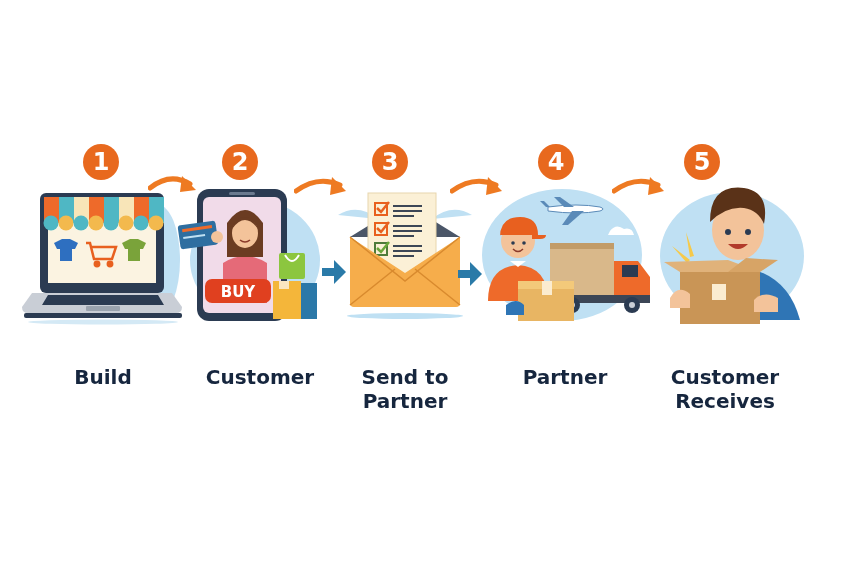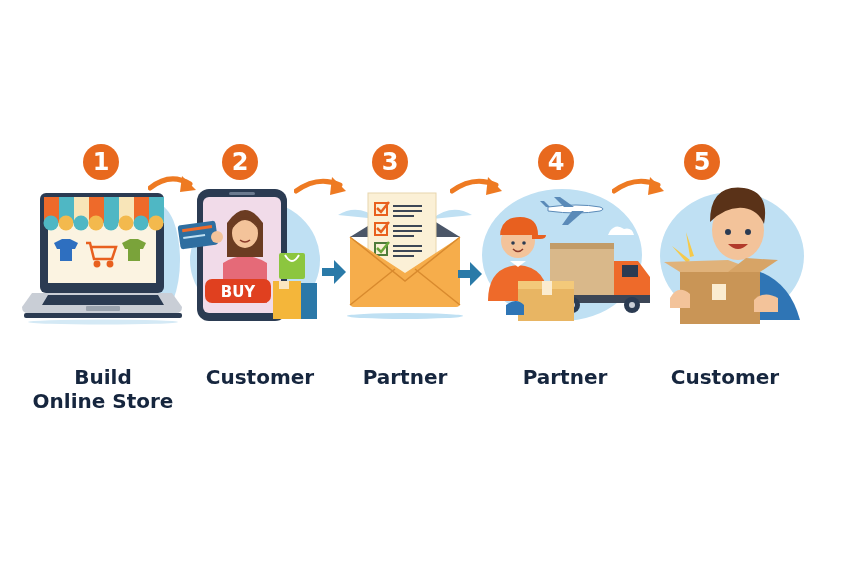--- a/index.html
+++ b/index.html
@@ -57,21 +57,20 @@
     </g>
     <path d="M104 58 l8 -4 h8 l8 4 l-3 6 h-3 v12 h-12 v-12 h-3 z" fill="#7aa33a"></path>
     <path d="M14 108 h140 l10 14 q0 6 -6 6 h-148 q-6 0 -6 -6 z" fill="#c9ced6"></path>
     <path d="M30 110 h110 l6 10 h-122 z" fill="#2b3b52"></path>
     <rect x="68" y="121" width="34" height="5" rx="1" fill="#9aa3ae"></rect>
     <rect x="6" y="128" width="158" height="5" rx="2" fill="#2b3b52"></rect>
     <ellipse cx="85" cy="137" rx="75" ry="2.5" fill="#d4e9f5"></ellipse>
   </svg>
   <div class="label">
     <span>Build</span>
-    <span>Online Store</span>
   </div>
 </div>
 
 <svg class="curve" style="left:148px;top:170px;" width="52" height="28" viewBox="0 0 52 28">
   <path d="M2 18 Q22 2 42 14" fill="none" stroke="#ee7a22" stroke-width="5" stroke-linecap="round"></path>
   <path d="M34 6 L48 20 L32 22 Z" fill="#ee7a22"></path>
 </svg>
 
 <div class="step" style="left:175px;">
   <div class="badge" style="left:47px;">2</div>
@@ -143,20 +142,21 @@
           <line x1="63" y1="66" x2="92" y2="66"></line>
           <line x1="63" y1="71" x2="84" y2="71"></line>
       </g>
     </g>
     <path d="M20 52 L75 88 L130 52 V118 q0 4 -4 4 H24 q-4 0 -4 -4 Z" fill="#f6ad4b"></path>
     <path d="M20 52 L75 96 L130 52" fill="none" stroke="#d98a2e" stroke-width="1.5"></path>
     <path d="M20 120 L65 84 M130 120 L85 84" stroke="#d98a2e" stroke-width="1.5"></path>
     <ellipse cx="75" cy="131" rx="58" ry="3" fill="#bfe0f3"></ellipse>
   </svg>
   <div class="label">
+    <span>Send to</span>
     <span>Partner</span>
   </div>
 </div>
 
 <svg class="curve" style="left:450px;top:175px;" width="56" height="26" viewBox="0 0 56 26">
   <path d="M2 16 Q24 0 46 10" fill="none" stroke="#ee7a22" stroke-width="5" stroke-linecap="round"></path>
   <path d="M38 2 L52 16 L36 20 Z" fill="#ee7a22"></path>
 </svg>
 
 <svg class="barrow" style="left:458px;top:262px;" width="26" height="24" viewBox="0 0 26 24">
@@ -231,14 +231,15 @@
       <rect x="30" y="92" width="80" height="52" fill="#c99556"></rect>
       <path d="M30 92 l-16 -10 l64 -2 l32 12z" fill="#e0b27a"></path>
       <path d="M110 92 l18 -12 l-32 -2 l-18 14z" fill="#d7a466"></path>
       <rect x="62" y="104" width="14" height="16" fill="#fbecd0"></rect>
     </g>
     <path d="M20 118 q8 -14 20 -4 v14 h-20z" fill="#f3c39a"></path>
     <path d="M104 120 q10 -10 24 -2 v14 h-24z" fill="#f3c39a"></path>
   </svg>
   <div class="label" style="left:0px;">
     <span>Customer</span>
+    <span>Receives</span>
   </div>
 </div>
 
 </body></html>

